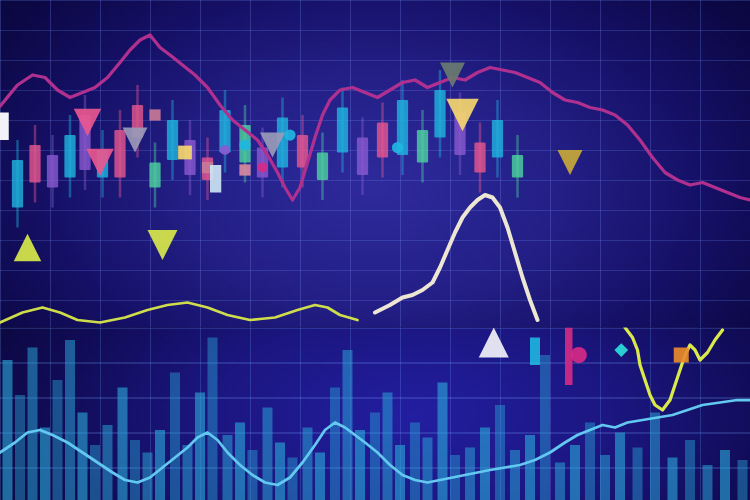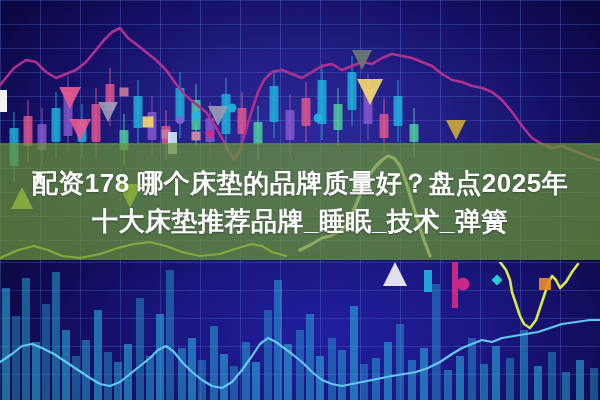--- a/index.html
+++ b/index.html
@@ -242,17 +242,14 @@
         <rect x="424" y="8" width="8" height="22" fill="#1fb6e0" opacity="0.9"></rect>
         <rect x="452" y="0" width="6" height="46" fill="#d62a86" opacity="0.9"></rect>
         <circle cx="463" cy="22" r="6.5" fill="#d62a86" opacity="0.92"></circle>
         <polygon points="497,12.5 502.5,18 497,23.5 491.5,18" fill="#2ad8d8" opacity="0.95"></polygon>
         <rect x="539" y="16" width="12" height="12" fill="#e88a2a" opacity="0.92"></rect>
       </svg>
   </div>
 
   <div id="edge-mark"></div>
 
-  <div id="banner">
-    <div id="banner-text">配资178 哪个床垫的品牌质量好？盘点2025年十大床垫推荐品牌_睡眠_技术_弹簧</div>
-  </div>
 
 </div>
 
 </body></html>

